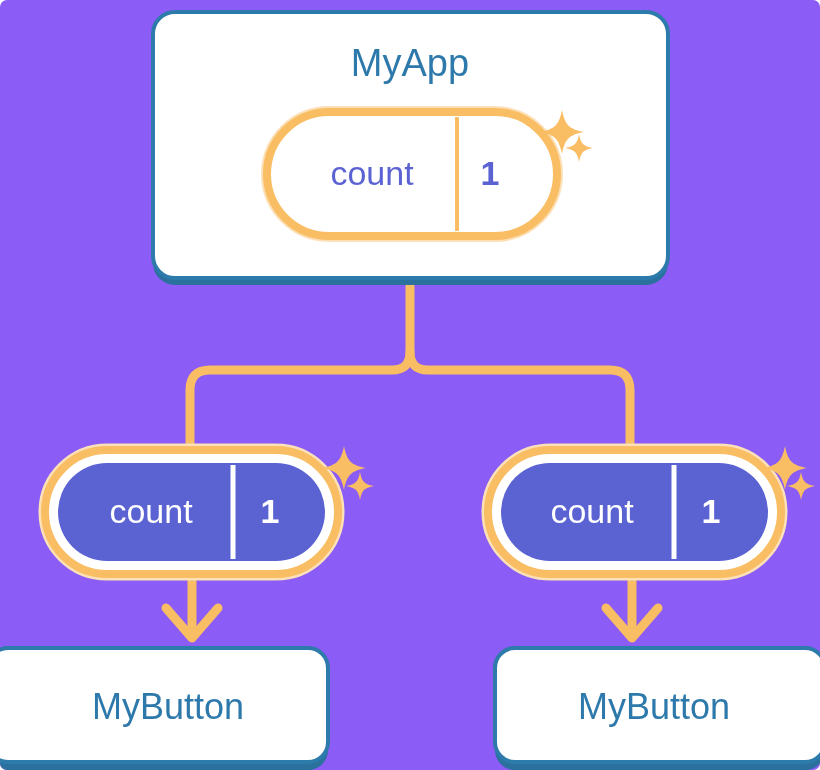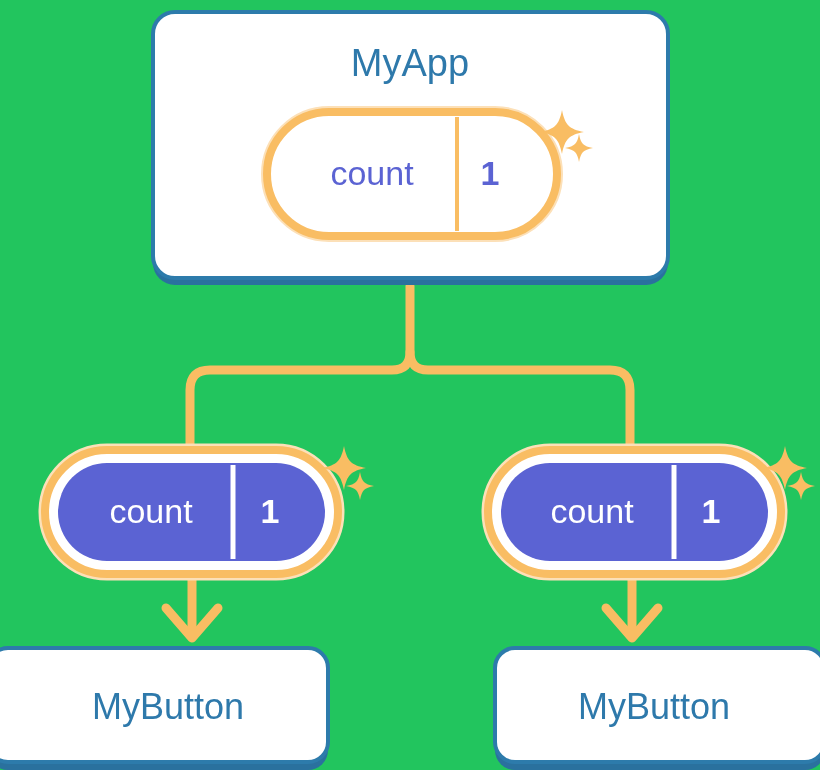--- a/index.html
+++ b/index.html
@@ -69,21 +69,21 @@
     font-size: 36px;
     font-weight: 400;
     fill: #2e79ab;
     text-anchor: middle;
     dominant-baseline: middle;
   }
 </style>
 </head>
 <body>
 
-<div id="stage" style="background: #22c55e;">
+<div id="stage" style="background: #8b5cf6; border-radius: 7px;">
 
   <svg id="diagram-svg" viewBox="0 0 820 770" xmlns="http://www.w3.org/2000/svg">
 
     <g>
 
       <path d="M 410 286
                L 410 352
                Q 410 370 428 370
                L 610 370
                Q 630 370 630 390

